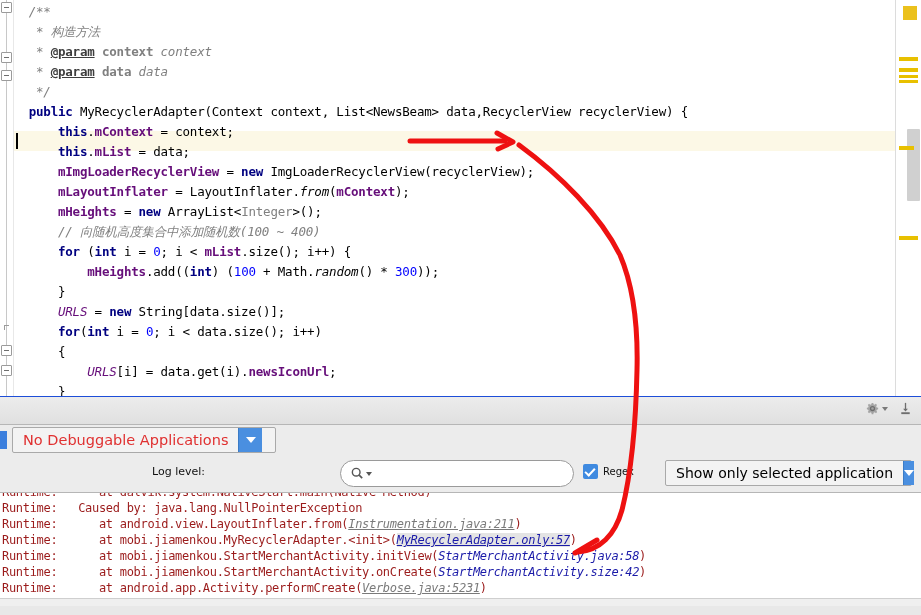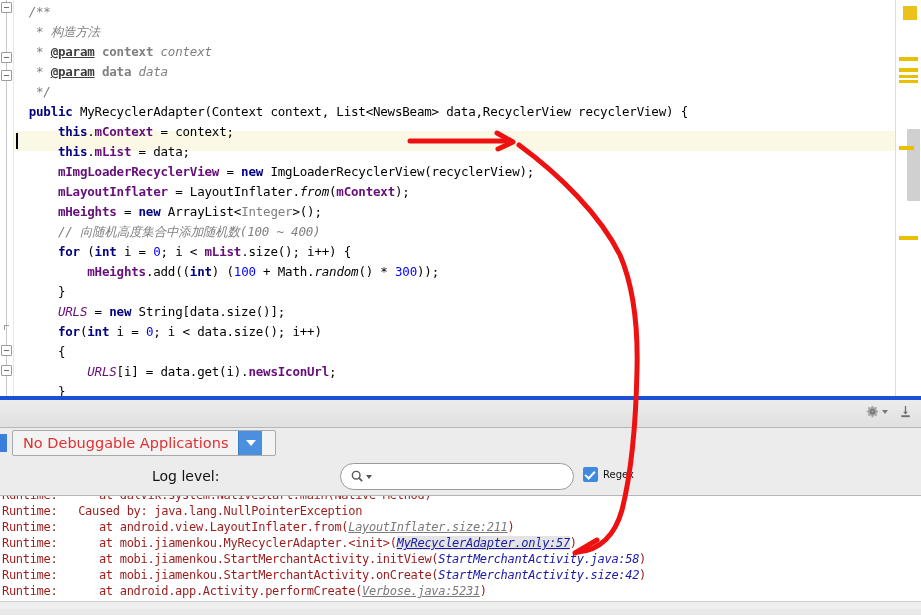--- a/index.html
+++ b/index.html
@@ -133,21 +133,21 @@
     width: 14px; height: 14px;
     background: #ebc11c;
   }
 
   
   .monitor-panel {
     position: absolute;
     left: 0; top: 396px;
     width: 921px; height: 219px;
     background: #e8e8e8;
-    border-top: 4px solid #1d4ed8;
+    border-top: 1px solid #1d4ed8;
   }
   .monitor-toolbar {
     position: absolute;
     left: 0; top: 0;
     width: 921px; height: 28px;
     background: linear-gradient(#ececec, #e0e0e0);
     border-bottom: 1px solid #b6b6b6;
   }
   .tb-icons {
     position: absolute;
@@ -217,21 +217,21 @@
     padding-left: 6px;
     gap: 5px;
   }
   .net-ic { width: 13px; height: 13px; display:block; }
   .vert-tab-label { font-size: 13.5px; color: #2b2b2b; }
   .pin-ic { width: 11px; height: 11px; display:block; }
 
   .loglevel-label {
     position: absolute;
     left: 152px; top: 10px;
-    font-size: 14px; color: #111;
+    font-size: 11px; color: #111;
   }
   #loglevel-combo { left: 225px; top: 5px; width: 110px; }
   #loglevel-combo .combo-text { font-size: 14.5px; }
 
   .search-box {
     position: absolute;
     left: 340px; top: 5px;
     width: 234px; height: 27px;
     background: #fff;
     border: 1px solid #9a9a9a;
@@ -416,26 +416,30 @@
           <span style="border-left:3px solid transparent;border-right:3px solid transparent;border-top:4px solid #555;margin-left:1px;"></span>
         </span>
         <input class="search-input" type="text" value="" placeholder="" style="">
       </div>
 
       <div class="regex-wrap">
         <span class="chk"></span>
         <span class="regex-label">Regex</span>
       </div>
 
+      <div class="combo" id="scope-combo">
+        <div class="combo-text">Show only selected application</div>
+        <div class="combo-arrow"></div>
+      </div>
     </div>
 
     <div class="log-output">
       <pre class="log-pre">Runtime:      at dalvik.system.NativeStart.main(Native Method)
 Runtime:   Caused by: java.lang.NullPointerException
-Runtime:      at android.view.LayoutInflater.from(<span class="lnk-gray">LayoutInflater.size:211</span>)
+Runtime:      at android.view.LayoutInflater.from(<span class="lnk-gray">Instrumentation.java:211</span>)
 Runtime:      at mobi.jiamenkou.MyRecyclerAdapter.&lt;init&gt;(<span class="lnk-sel">MyRecyclerAdapter.only:57</span>)
 Runtime:      at mobi.jiamenkou.StartMerchantActivity.initView(<span class="lnk">StartMerchantActivity.java:58</span>)
 Runtime:      at mobi.jiamenkou.StartMerchantActivity.onCreate(<span class="lnk">StartMerchantActivity.size:42</span>)
 Runtime:      at android.app.Activity.performCreate(<span class="lnk-gray">Verbose.java:5231</span>)
 Runtime:      at android.app.Instrumentation.callActivityOnCreate(<span class="lnk-gray">Instrumentation.java:1087</span>)</pre>
       <div class="log-bottom-bar"></div>
     </div>
   </div>
 
   <svg class="annotation" viewBox="0 0 921 615">

